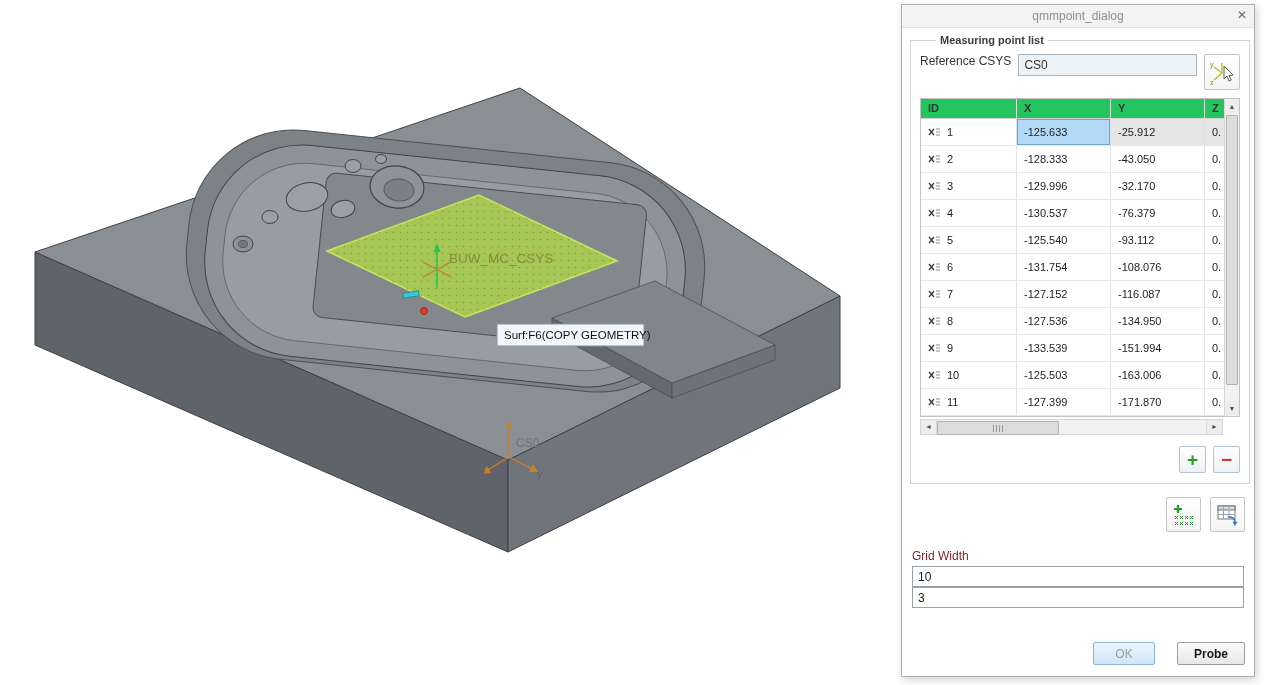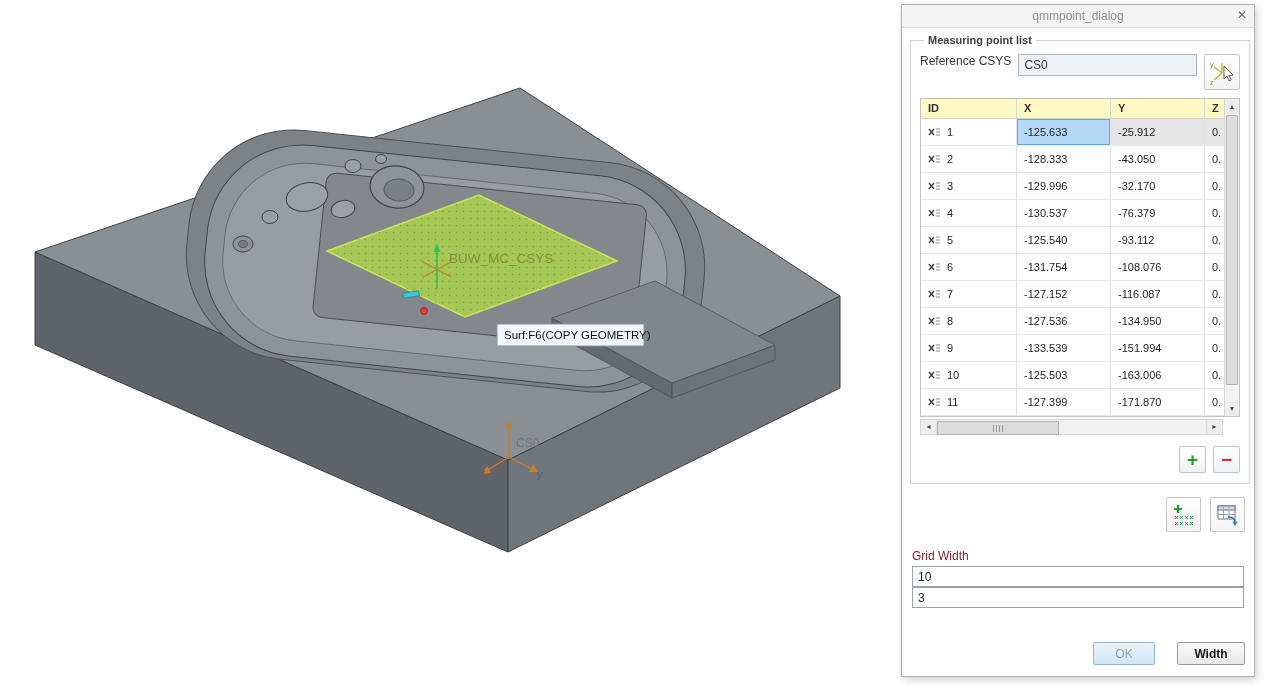--- a/index.html
+++ b/index.html
@@ -10,32 +10,32 @@
   
   .dialog{position:absolute;left:901px;top:4px;width:354px;height:673px;
     background:#fff;border:1px solid #aeaeae;box-shadow:2px 3px 8px rgba(0,0,0,.18);
     box-sizing:border-box;font-size:12px;color:#333;}
   .titlebar{height:22px;background:#f3f3f3;border-bottom:1px solid #e2e2e2;
     display:flex;align-items:center;justify-content:center;position:relative;}
   .titlebar .title{font-size:12px;color:#8e8e8e;}
   .titlebar .close{position:absolute;right:7px;top:3px;font-size:12px;color:#666;cursor:default;}
 
   fieldset.group{margin:6px 8px 0;border:1px solid #d2d2d2;padding:2px 9px 10px;}
-  fieldset.group legend{font-size:11px;font-weight:bold;color:#3d3d3d;padding:0 4px;margin-left:4px;}
+  fieldset.group legend{font-size:11px;font-weight:bold;color:#3d3d3d;padding:0 4px;margin-left:16px;}
 
   .refrow{display:flex;align-items:flex-start;gap:7px;margin:6px 0 8px;}
   .refrow label{font-size:12px;color:#333;white-space:nowrap;}
   .csys-input{flex:1;height:20px;border:1px solid #aab6c0;background:#edf2f7;
     font-size:12px;padding:0 5px;color:#333;min-width:0;font-family:inherit;}
   .icon-btn{border:1px solid #c5c5c5;background:linear-gradient(#ffffff,#f4f4f4);
     border-radius:2px;display:flex;align-items:center;justify-content:center;padding:0;cursor:default;}
   .csys-pick{width:36px;height:36px;flex:none;}
 
   .tablewrap{position:relative;border:1px solid #c3c3c3;padding-right:15px;background:#fff;}
-  .thead{display:flex;height:20px;background:#fef9c3;border-bottom:1px solid #d2d2d2;box-sizing:border-box;}
+  .thead{display:flex;height:20px;background:#22c55e;border-bottom:1px solid #d2d2d2;box-sizing:border-box;}
   .th{font-size:11px;font-weight:bold;color:#333;padding:3px 0 0 7px;
     border-right:1px solid #dcdcdc;box-sizing:border-box;overflow:hidden;}
   .th.hid{width:96px}.th.hx{width:94px}.th.hy{width:94px}.th.hz{width:19px;border-right:none;}
   .trow{display:flex;height:27px;border-bottom:1px solid #e7e7e7;background:#fff;box-sizing:border-box;}
   .cell{box-sizing:border-box;border-right:1px solid #e2e2e2;font-size:11px;color:#1d1d1d;
     padding:7px 0 0 7px;overflow:hidden;white-space:nowrap;}
   .cell.cid{width:96px;display:flex;align-items:center;gap:6px;padding-top:0;}
   .cell.cx{width:94px}.cell.cy{width:94px}.cell.cz{width:19px;border-right:none;}
   .trow.sel .cell.cx{background:#b3d9f6;box-shadow:inset 0 0 0 1px #6aa6d8;}
   .trow.sel .cell.cy,.trow.sel .cell.cz{background:#e5e5e5;}
@@ -383,16 +383,16 @@
       </button>
     </div>
 
     <label class="fldlabel first">Grid Width</label>
     <input class="txtinput" value="10" style="">
 
     <input class="txtinput" value="3" style="">
 
     <div class="footer">
       <button class="btn ok">OK</button>
-      <button class="btn cancel">Width</button>
+      <button class="btn cancel">Probe</button>
     </div>
   </div>
 </div>
 
 </body></html>

